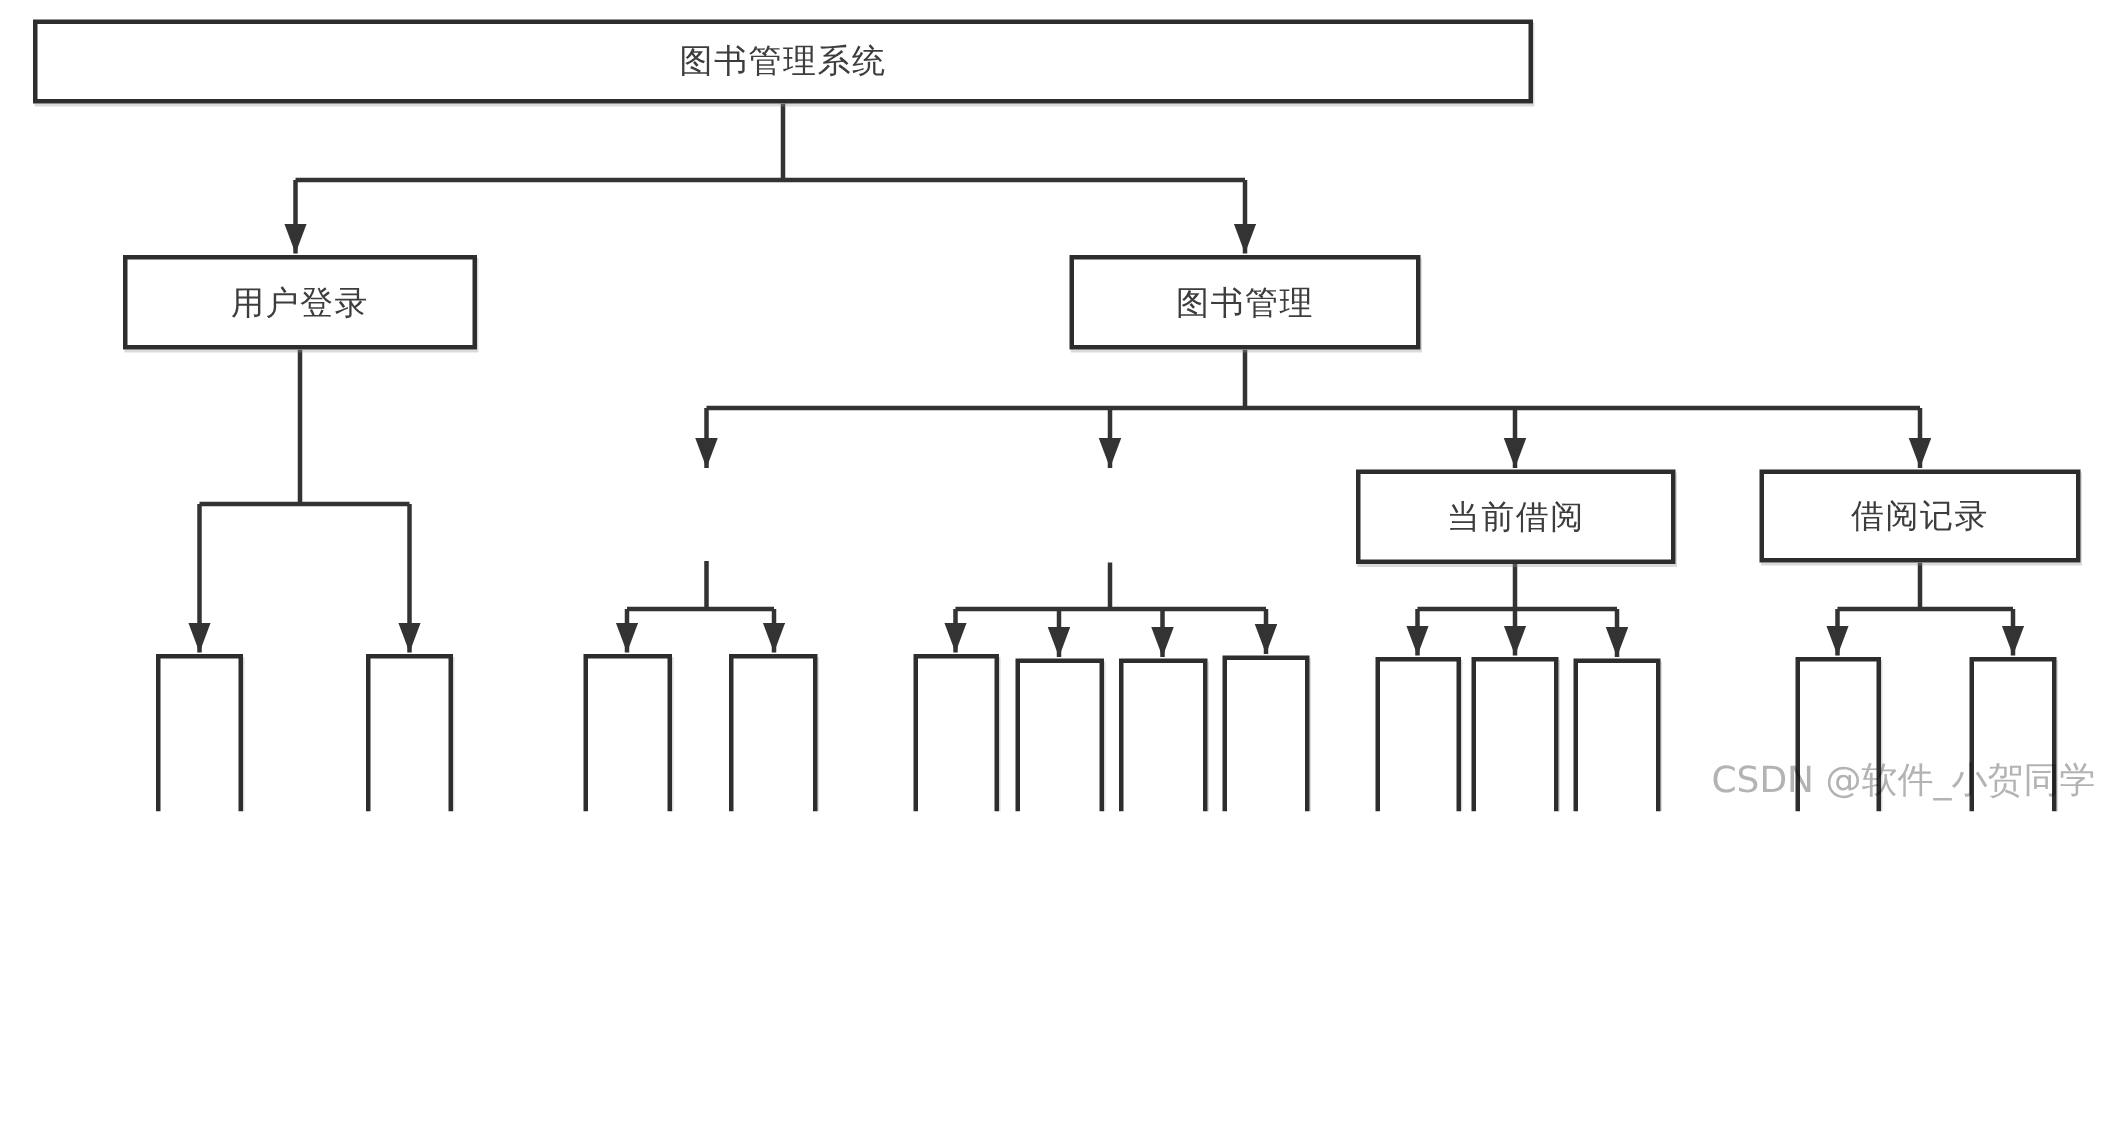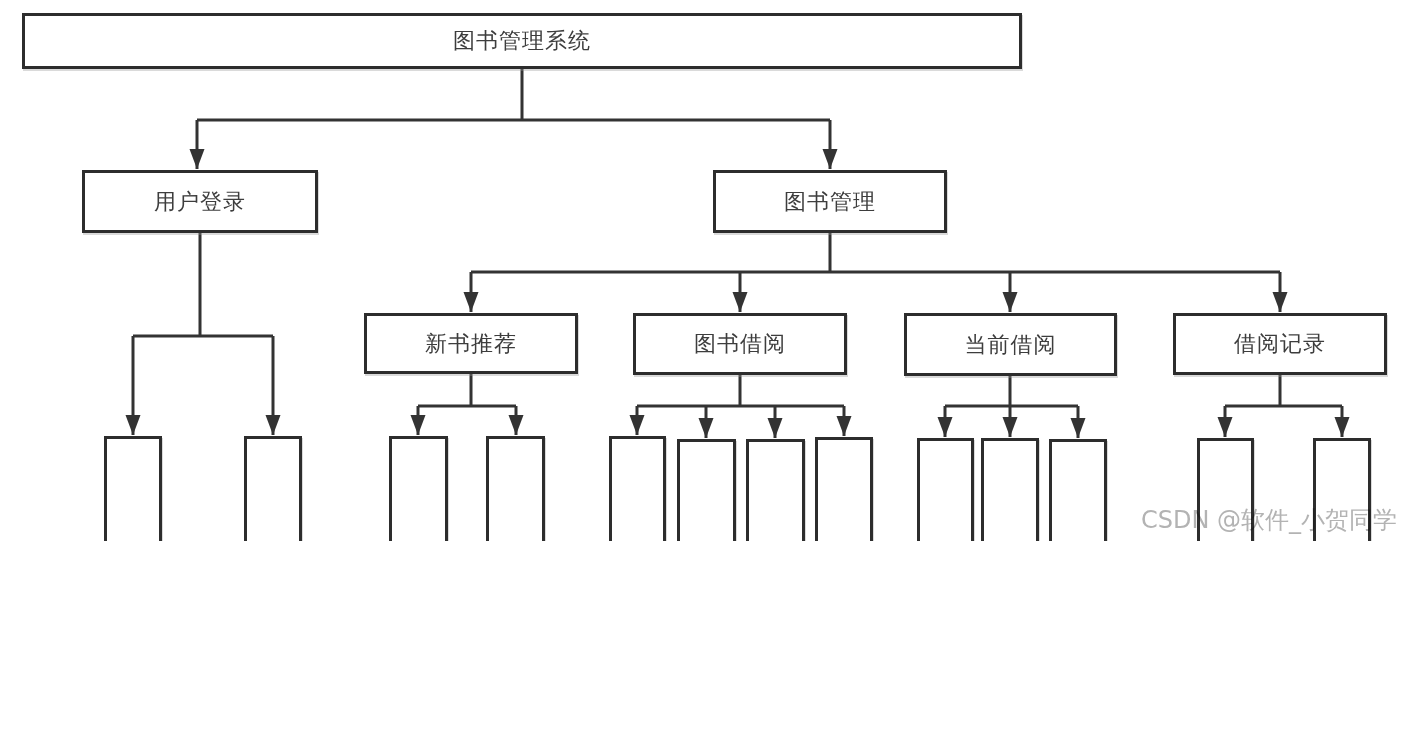--- a/index.html
+++ b/index.html
@@ -115,26 +115,20 @@
     <span>图书管理系统</span>
   </div>
 
   <div class="hbox" style="left:82px; top:170px; width:236px; height:63px;">
     <span>用户登录</span>
   </div>
   <div class="hbox" style="left:713px; top:170px; width:234px; height:63px;align-items:center;">
     <span>图书管理</span>
   </div>
 
-  <div class="hbox" style="left:364px; top:313px; width:214px; height:61px;">
-    <span>新书推荐</span>
-  </div>
-  <div class="hbox" style="left:633px; top:313px; width:214px; height:62px;">
-    <span>图书借阅</span>
-  </div>
   <div class="hbox" style="left:1173px; top:313px; width:214px; height:62px;">
     <span>借阅记录</span>
   </div>
   <div class="hbox" style="left:904px; top:313px; width:213px; height:63px;">
     <span>当前借阅</span>
   </div>
 
   <div class="vbox" style="left:104px; top:436px; width:58px; height:298px;">
     <span>用户登录</span>
   </div>

